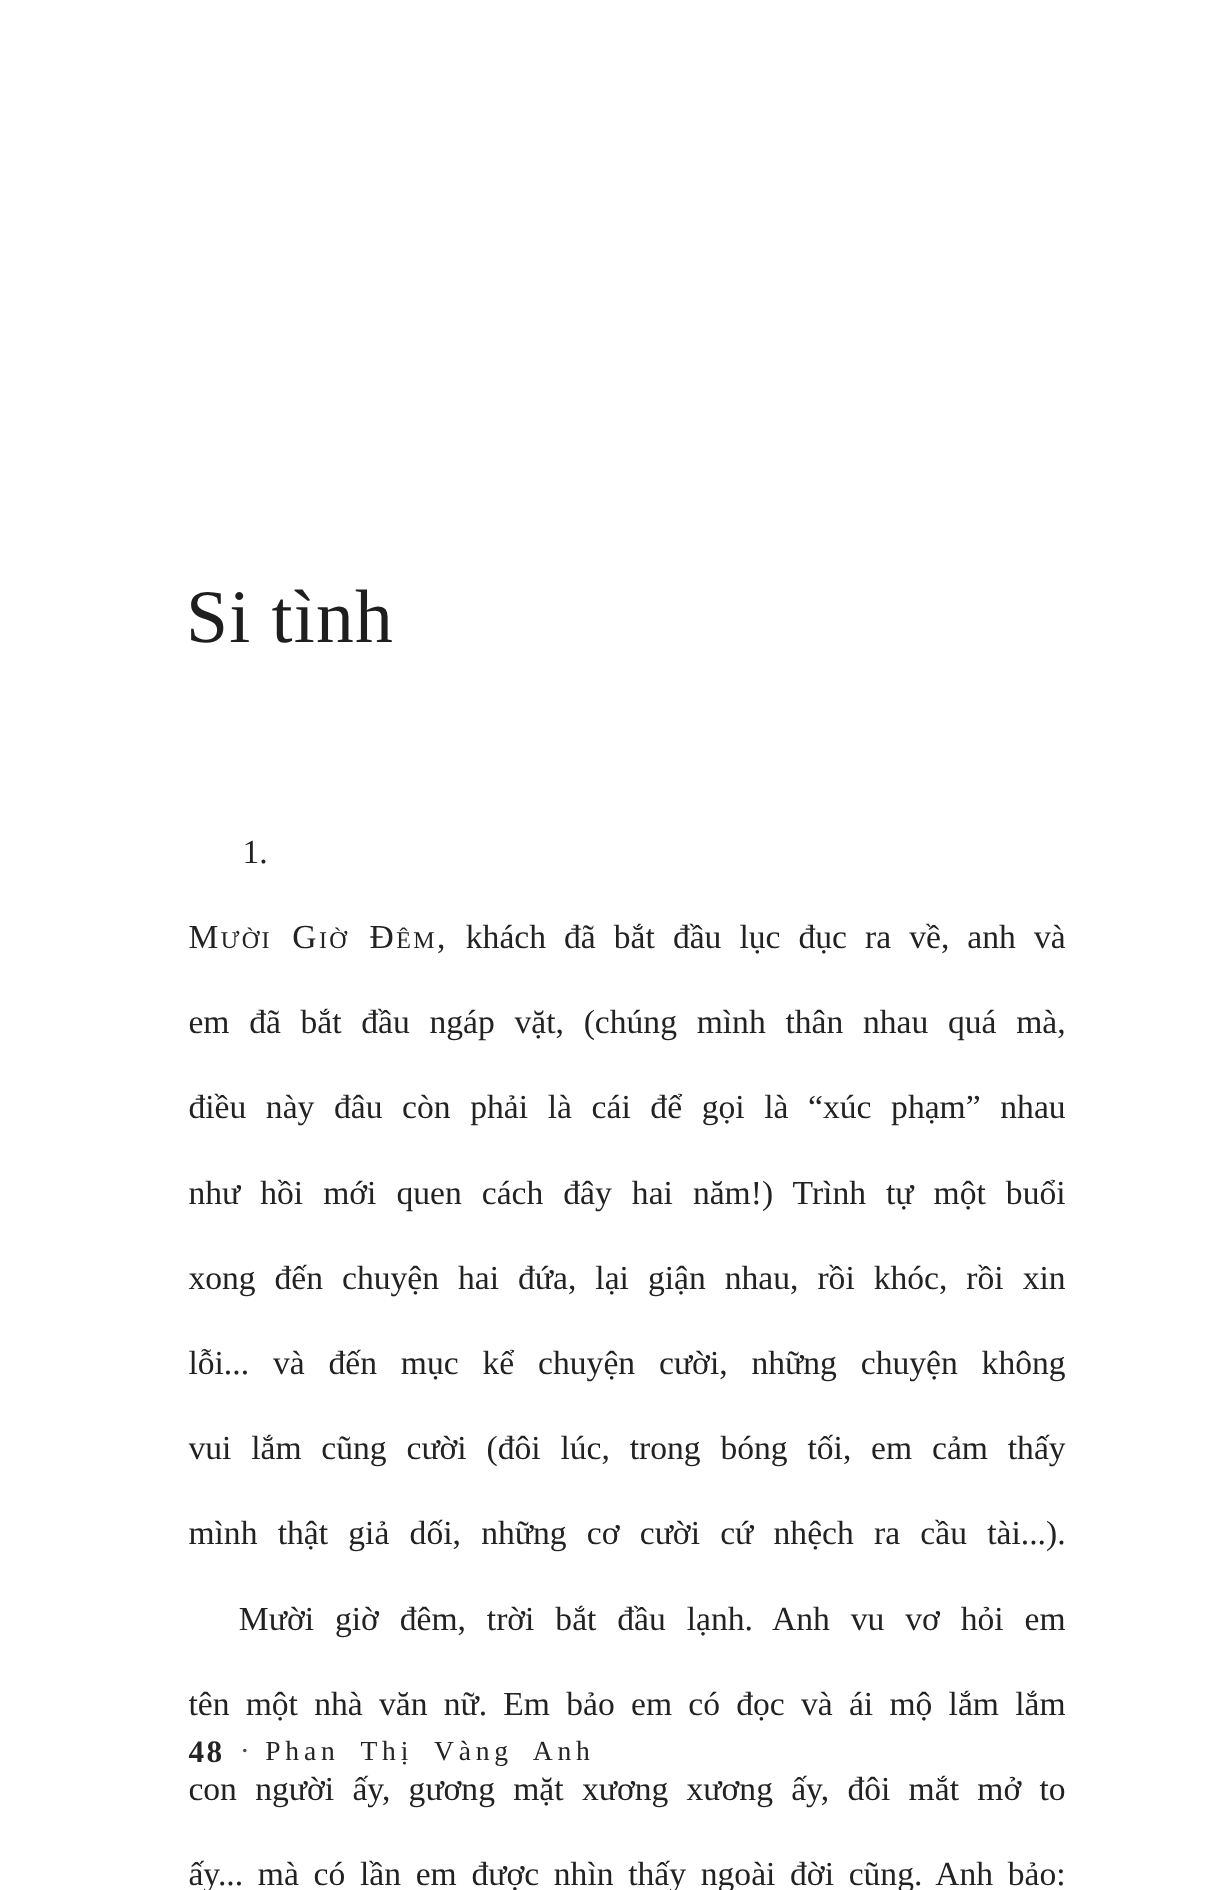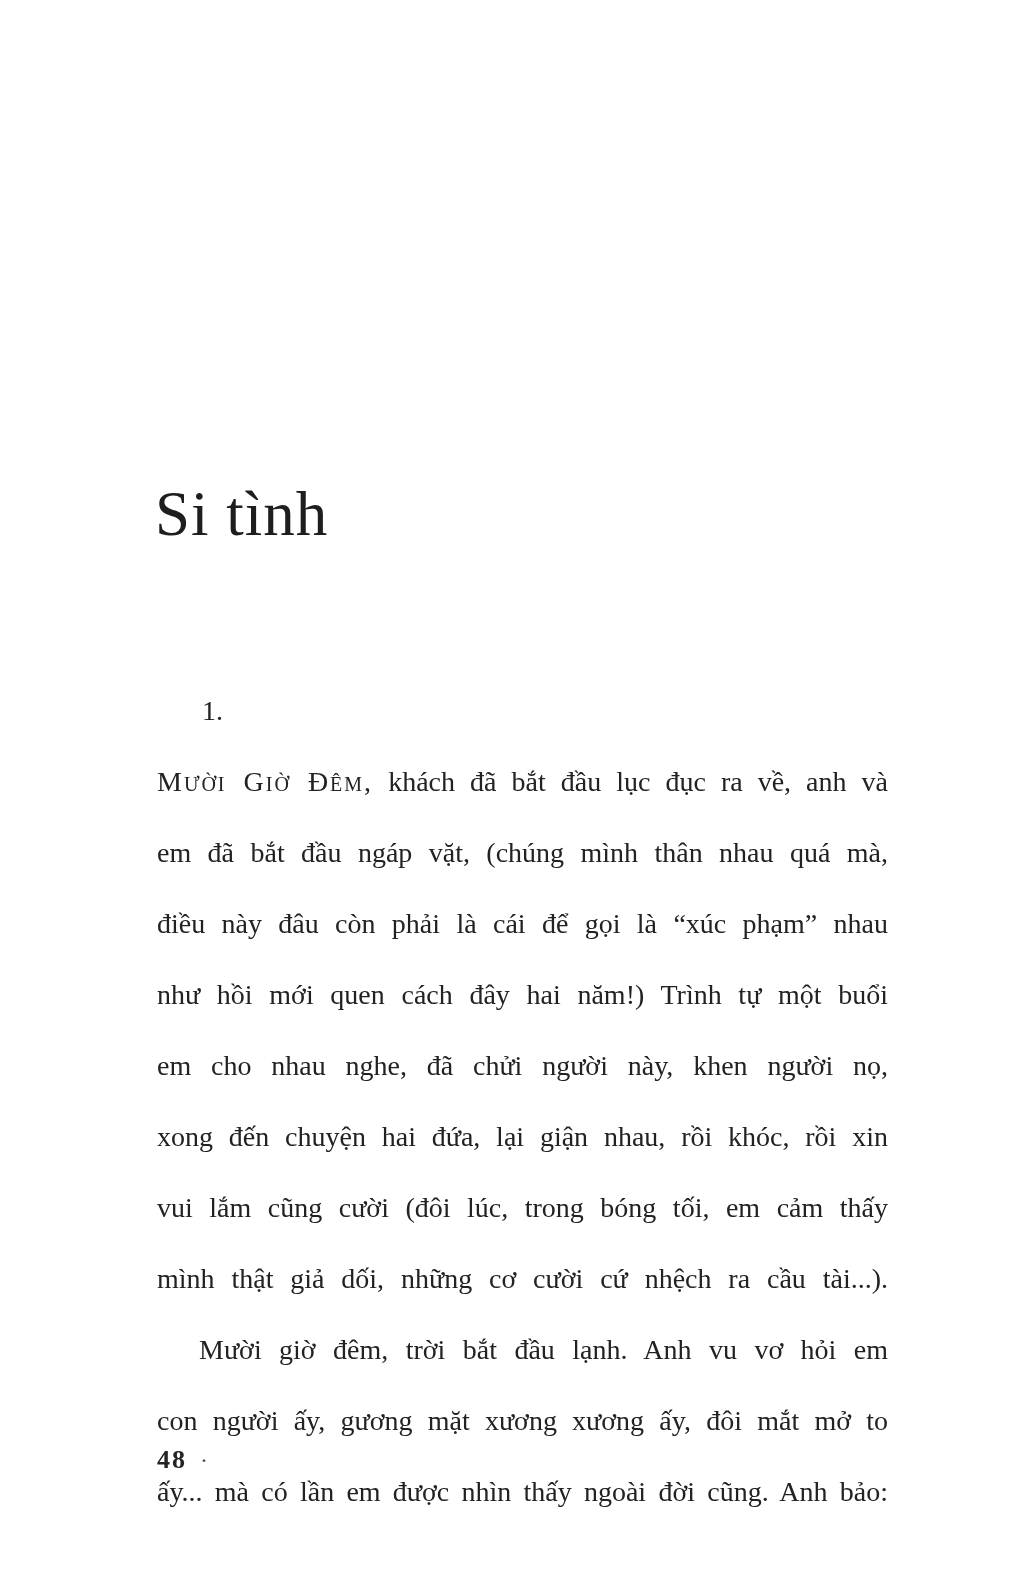--- a/index.html
+++ b/index.html
@@ -90,27 +90,29 @@
 
   <h1 class="chapter-title">Si tình</h1>
 
   <div class="body-block">
     <div class="section-line">1.</div>
 
   <div class="line"><span class="sc">Mười Giờ Đêm,</span> khách đã bắt đầu lục đục ra về, anh và</div>
       <div class="line">em đã bắt đầu ngáp vặt, (chúng mình thân nhau quá mà,</div>
       <div class="line">điều này đâu còn phải là cái để gọi là “xúc phạm” nhau</div>
       <div class="line">như hồi mới quen cách đây hai năm!) Trình tự một buổi</div>
-      <div class="line">em cho nhau nghe, đã chửi người này, khen người nọ,</div>
       <div class="line">xong đến chuyện hai đứa, lại giận nhau, rồi khóc, rồi xin</div>
+      <div class="line">lỗi... và đến mục kể chuyện cười, những chuyện không</div>
       <div class="line">vui lắm cũng cười (đôi lúc, trong bóng tối, em cảm thấy</div>
       <div class="line">mình thật giả dối, những cơ cười cứ nhệch ra cầu tài...).</div>
       <div class="line indent">Mười giờ đêm, trời bắt đầu lạnh. Anh vu vơ hỏi em</div>
+      <div class="line">tên một nhà văn nữ. Em bảo em có đọc và ái mộ lắm lắm</div>
       <div class="line">con người ấy, gương mặt xương xương ấy, đôi mắt mở to</div>
       <div class="line">ấy... mà có lần em được nhìn thấy ngoài đời cũng. Anh bảo:</div>
     </div>
 
   <div class="footer">
     <span class="pagenum">48</span>
     <span class="sep">·</span>
+    <span class="author">Phan Thị Vàng Anh</span>
   </div>
 
 </div>
 
 </body></html>

